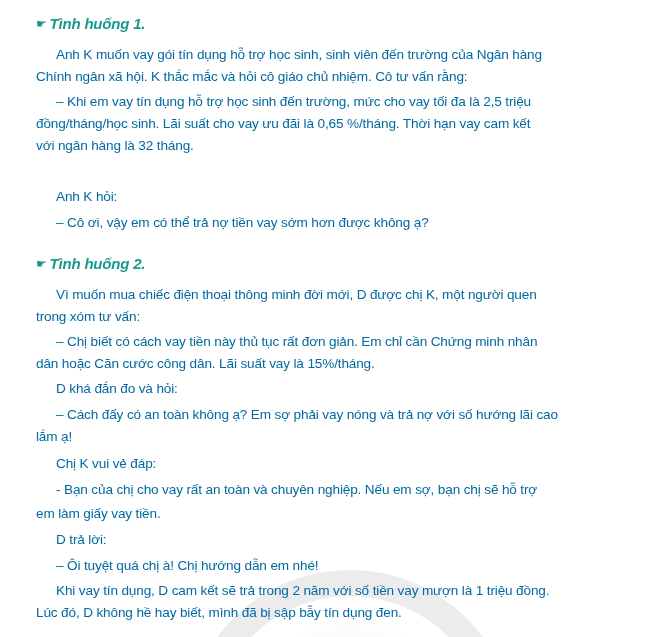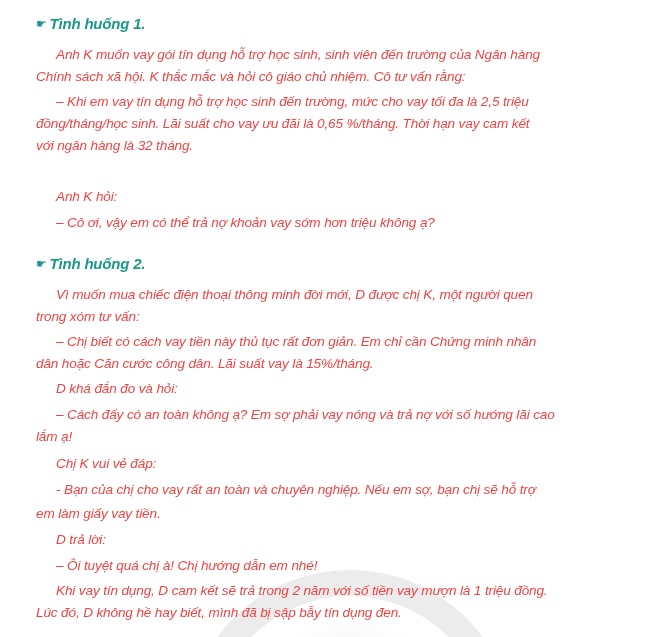--- a/index.html
+++ b/index.html
@@ -68,49 +68,48 @@
       font-size: 12px;
       margin-right: 3px;
       color: #1a9a8a;
       transform: translateY(-1px);
     }
     .line {
       position: absolute;
       font-size: 13.6px;
       line-height: 17px;
       white-space: nowrap;
-      color: #ef4444;
+      color: #0369a1;
       letter-spacing: -0.15px;
-      font-style: italic;
     }
     .l-indent { left: 56px; }
     .l-flush  { left: 36px; }
   </style>
 </head>
 <body>
 
 <div class="page">
 
   <div class="watermark"></div>
   <div class="watermark-inner"></div>
 
   <div class="content">
 
     <section>
       <div class="heading" style="top:10px;">
         <span class="hand">☛</span><span>Tình huống 1.</span>
       </div>
 
       <div class="line l-indent" style="top:41px;">Anh K muốn vay gói tín dụng hỗ trợ học sinh, sinh viên đến trường của Ngân hàng</div>
-      <div class="line l-flush" style="top:63px;">Chính sách xã hội. K thắc mắc và hỏi cô giáo chủ nhiệm. Cô tư vấn rằng:</div>
+      <div class="line l-flush" style="top:63px;">Chính ngân xã hội. K thắc mắc và hỏi cô giáo chủ nhiệm. Cô tư vấn rằng:</div>
       <div class="line l-indent" style="top:88px;">– Khi em vay tín dụng hỗ trợ học sinh đến trường, mức cho vay tối đa là 2,5 triệu</div>
       <div class="line l-flush" style="top:110px;">đồng/tháng/học sinh. Lãi suất cho vay ưu đãi là 0,65 %/tháng. Thời hạn vay cam kết</div>
       <div class="line l-flush" style="top:132px;">với ngân hàng là 32 tháng.</div>
       <div class="line l-indent" style="top:183px;">Anh K hỏi:</div>
-      <div class="line l-indent" style="top:209px;">– Cô ơi, vậy em có thể trả nợ khoản vay sớm hơn triệu không ạ?</div>
+      <div class="line l-indent" style="top:209px;">– Cô ơi, vậy em có thể trả nợ tiền vay sớm hơn được không ạ?</div>
     </section>
 
     <section>
       <div class="heading" style="top:250px;">
         <span class="hand">☛</span><span>Tình huống 2.</span>
       </div>
 
       <div class="line l-indent" style="top:281px;">Vì muốn mua chiếc điện thoại thông minh đời mới, D được chị K, một người quen</div>
       <div class="line l-flush" style="top:303px;">trong xóm tư vấn:</div>
       <div class="line l-indent" style="top:328px;">– Chị biết có cách vay tiền này thủ tục rất đơn giản. Em chỉ cần Chứng minh nhân</div>

